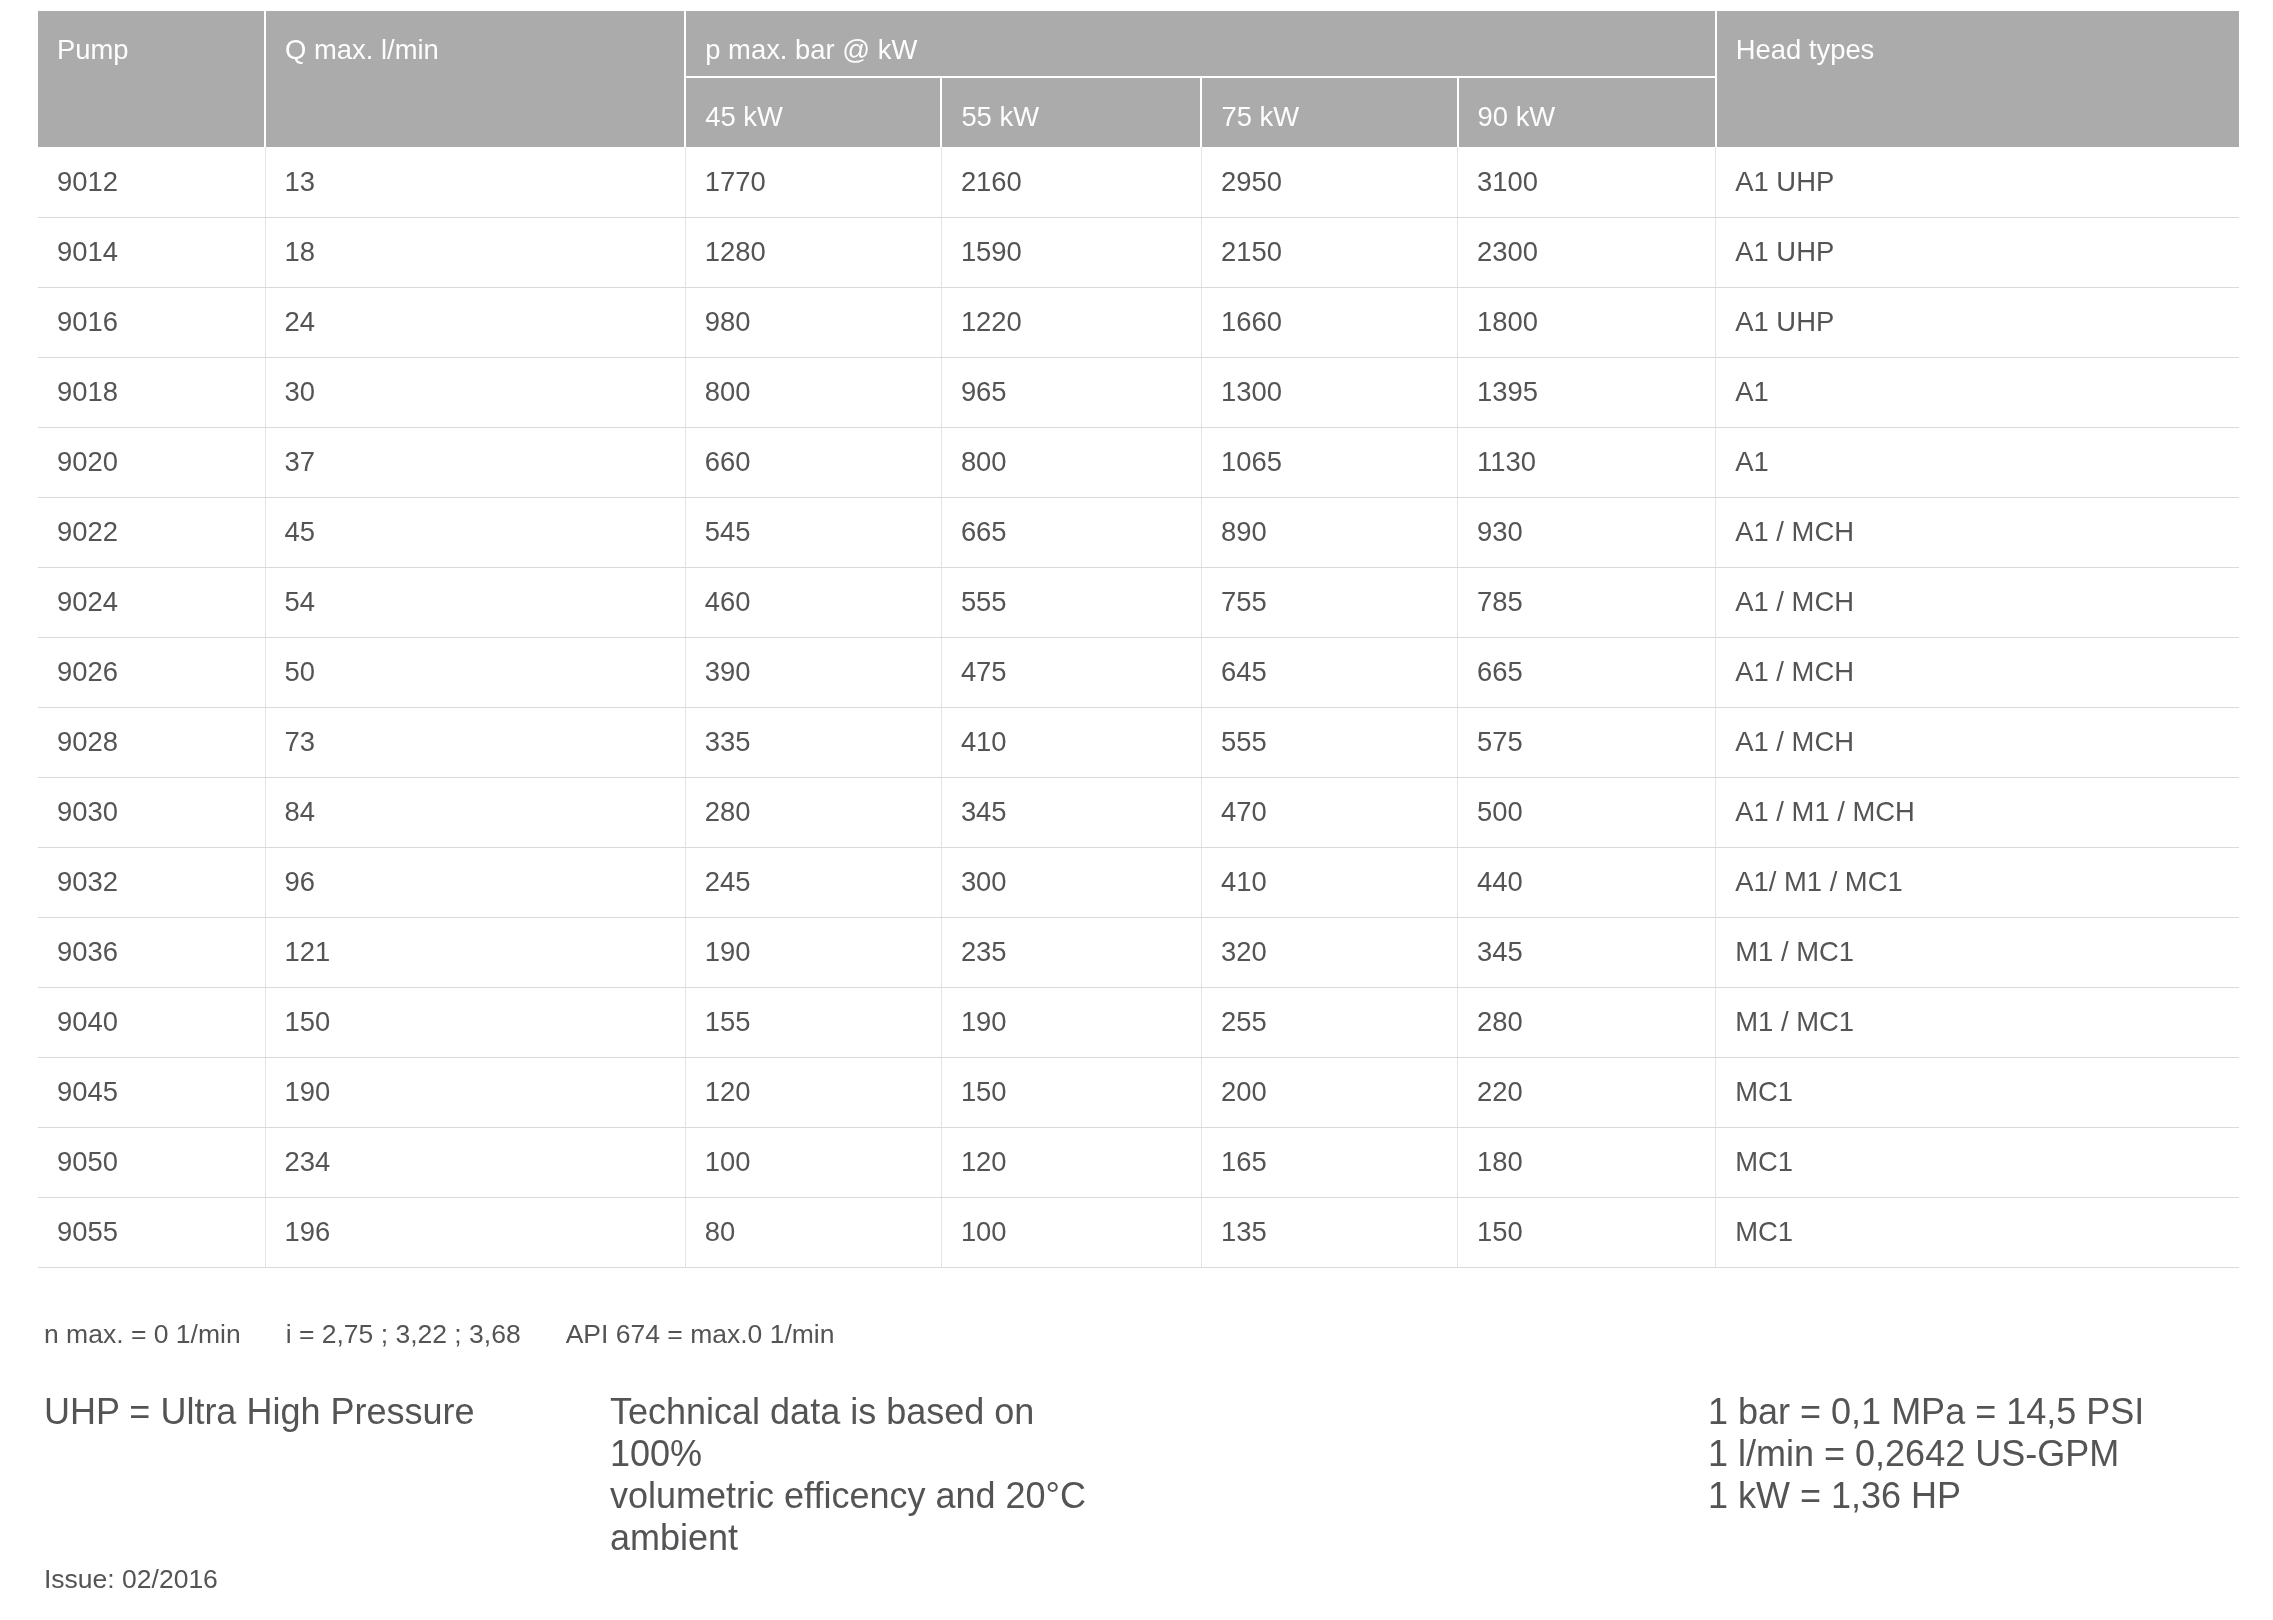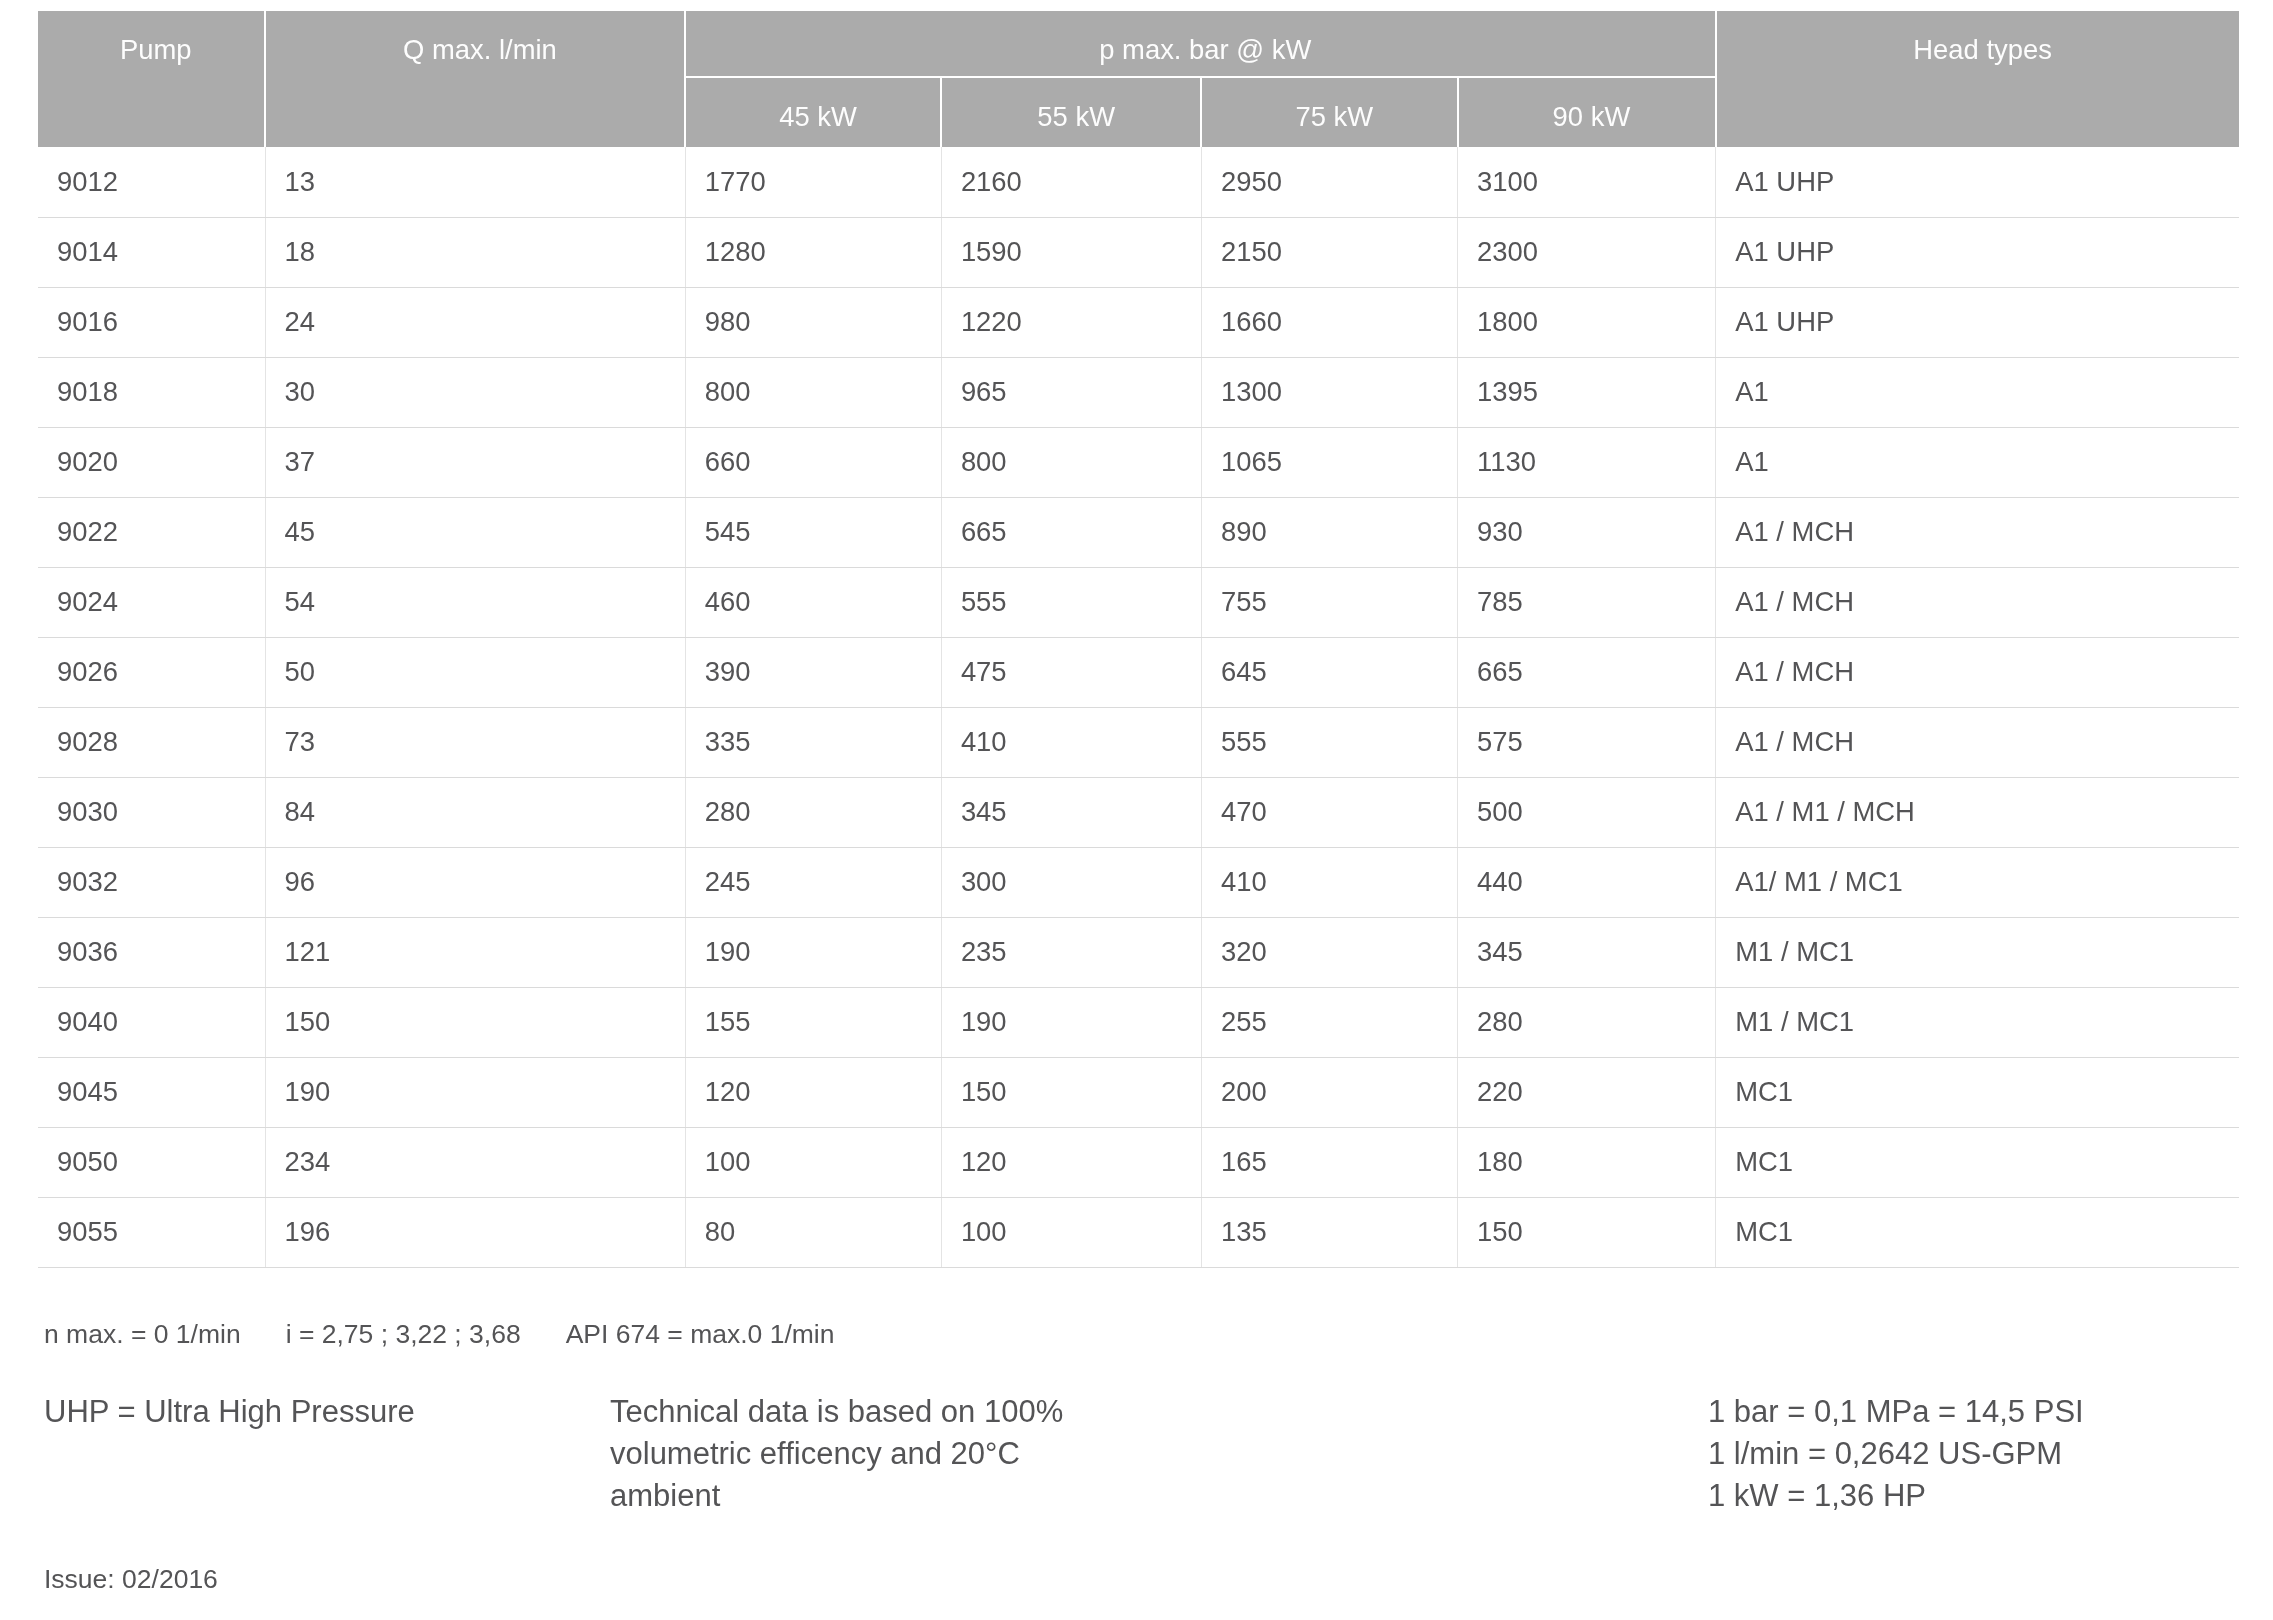--- a/index.html
+++ b/index.html
@@ -17,21 +17,21 @@
     position: absolute; left: 38px; top: 11.4px;
     width: 2201px;
     border-collapse: collapse;
     table-layout: fixed;
   }
   table.specs th {
     background: #ababab;
     color: #fdfdfd;
     font-weight: 400;
     font-size: 27.4px;
-    text-align: center;
+    text-align: left;
     vertical-align: top;
     padding: 23px 9.5px 0 19px;
     border-left: 2.8px solid #ffffff;
   }
   table.specs th:first-child { border-left: none; }
   table.specs tr.h1 { height: 66px; }
   table.specs tr.h2 { height: 70px; }
   table.specs th.group { border-bottom: 2.8px solid #ffffff; }
   table.specs tr.h2 th { border-left: 2.8px solid #ffffff; }
 
@@ -54,21 +54,21 @@
     position: absolute; left: 44px; top: 1315px;
     display: flex; gap: 45px;
     font-size: 26.5px; color: #545456;
     line-height: 38px;
     white-space: nowrap;
   }
 
   
   .footer-block {
     position: absolute; top: 1391px;
-    font-size: 31px; color: #545456;
+    font-size: 36px; color: #545456;
     line-height: 42px;
     white-space: nowrap;
   }
   .fb-uhp       { left: 44px; }
   .fb-technical { left: 610px; white-space: normal; width: 511px; }
   .fb-rights    { left: 1157px; }
   .fb-conv      { left: 1708px; }
 
   .issue-line {
     position: absolute; left: 44px; top: 1560px;

